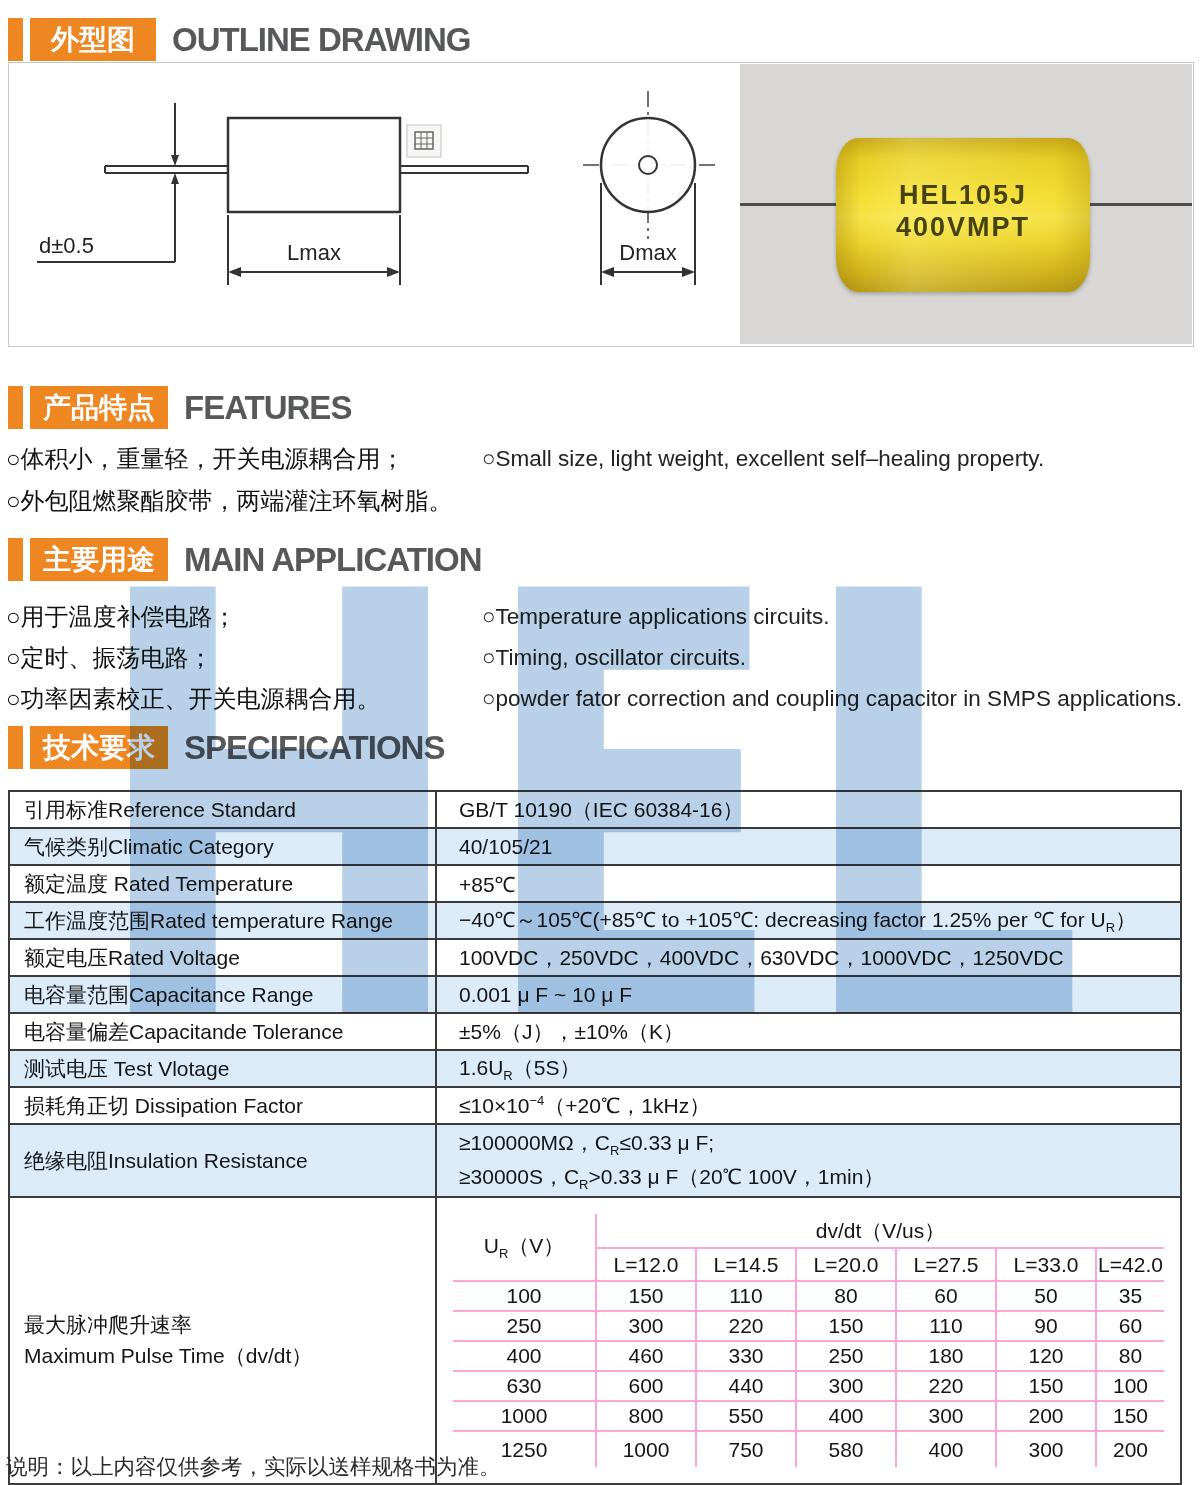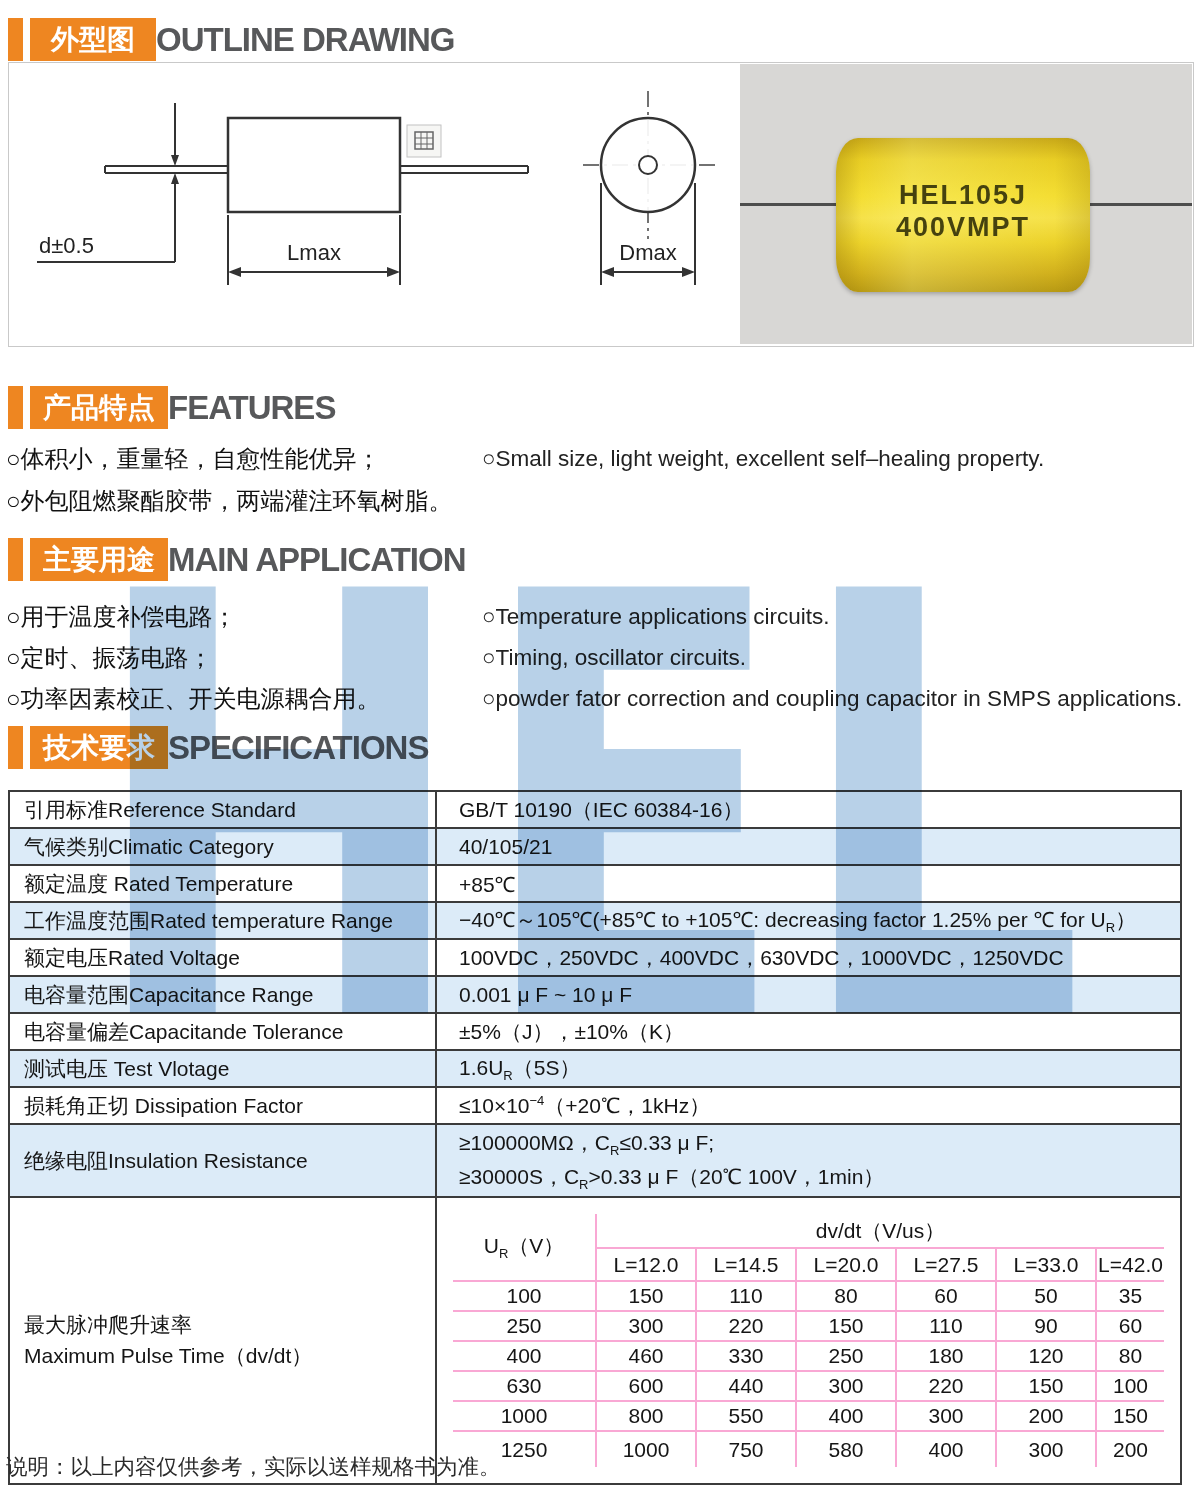--- a/index.html
+++ b/index.html
@@ -4,21 +4,21 @@
 <style>
   html,body{margin:0;padding:0;background:#fff;}
   #page{position:relative;width:1200px;height:1485px;background:#ffffff;overflow:hidden;
         font-family:"Liberation Sans",sans-serif;color:#1d1d1d;}
 
   
   .sec-head{position:absolute;left:8px;display:flex;align-items:center;height:43px;gap:0;}
   .accent{width:15px;height:43px;background:#ee8621;margin-right:7px;}
   .badge{height:43px;background:#ee8621;color:#fff;font-size:28px;font-weight:bold;
          line-height:43px;padding:0 13px;white-space:nowrap;min-width:100px;text-align:center;}
-  .sec-title{font-size:33px;font-weight:bold;color:#57585a;
+  .sec-title{margin-left:16px;font-size:33px;font-weight:bold;color:#57585a;
              letter-spacing:-1px;white-space:nowrap;}
 
   
   .panel{position:absolute;left:8px;top:62px;width:1184px;height:283px;background:#fff;
          border:1px solid #c9c9c9;}
   .outline-svg{position:absolute;left:0;top:0;}
   .photo-panel{position:absolute;left:731px;top:1px;width:452px;height:280px;
                background:#d8d7d5;overflow:hidden;}
   .wire{position:absolute;left:0;top:139px;width:100%;height:3px;background:#4d4d4d;}
   .cap-body{position:absolute;left:96px;top:74px;width:254px;height:154px;
@@ -142,21 +142,21 @@
       </div>
     </div>
   </div>
 
   <div class="sec-head" style="top:386px">
     <div class="accent"></div>
     <div class="badge">产品特点</div>
     <div class="sec-title">FEATURES</div>
   </div>
   <ul class="blist zh-list feat-zh">
-    <li>○体积小，重量轻，自愈性能优异；</li>
+    <li>○体积小，重量轻，开关电源耦合用；</li>
     <li>○外包阻燃聚酯胶带，两端灌注环氧树脂。</li>
   </ul>
   <ul class="blist en-list feat-en">
     <li>○Small size, light weight, excellent self–healing property.</li>
   </ul>
 
   <div class="sec-head" style="top:538px">
     <div class="accent"></div>
     <div class="badge">主要用途</div>
     <div class="sec-title">MAIN APPLICATION</div>

